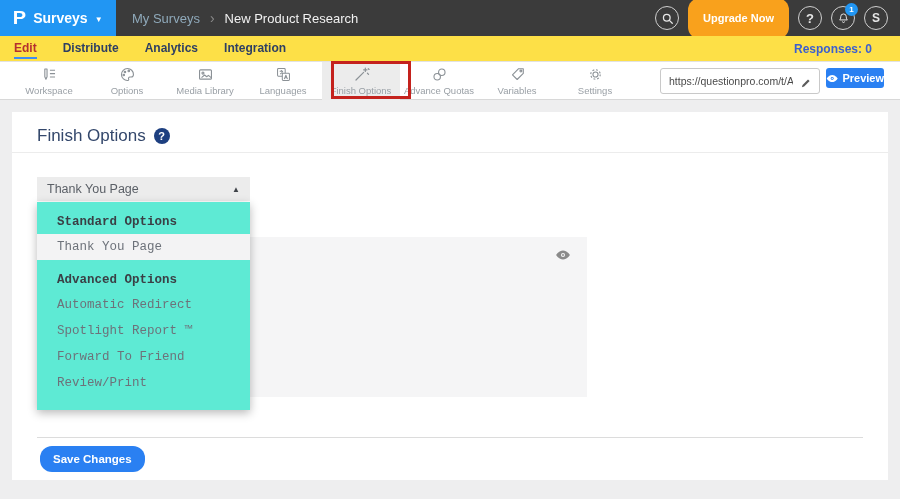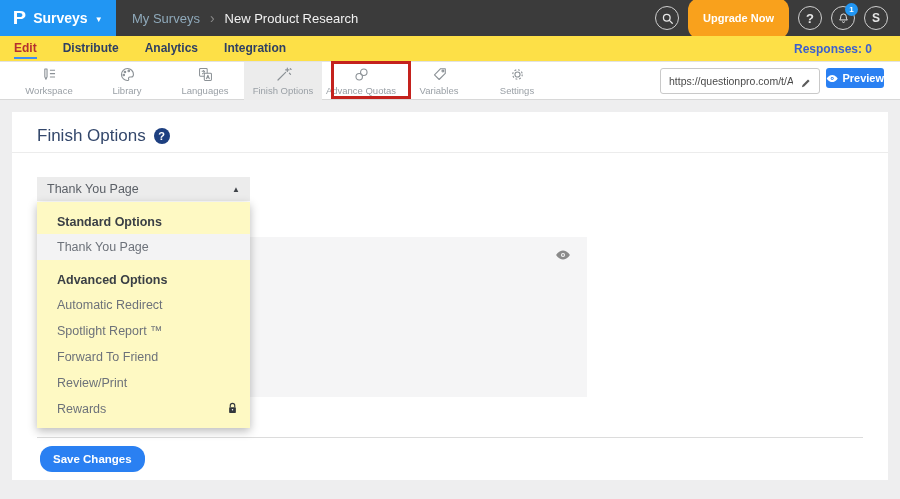--- a/index.html
+++ b/index.html
@@ -51,21 +51,21 @@
   .help-circle { width:16px; height:16px; border-radius:50%; background:#1d3f80; color:#fff; font-size:11px; font-weight:700; display:flex; align-items:center; justify-content:center; cursor:pointer; }
   .divider-1 { position:absolute; left:0; top:40px; width:876px; height:1px; background:#ececec; }
   .gray-panel { position:absolute; left:25px; top:125px; width:550px; height:160px; background:#f5f5f6; z-index:1; }
   .panel-eye { position:absolute; right:16px; top:10px; color:#8a8a8a; cursor:pointer; }
   .divider-2 { position:absolute; left:25px; top:325px; width:826px; height:1px; background:#dcdcdc; }
   .save-btn { position:absolute; left:28px; top:334px; height:26px; padding:0 13px; background:#2a80f2; border:none; border-radius:12px; color:#fff; font-size:11.5px; font-weight:700; cursor:pointer; font-family:"Liberation Sans", sans-serif; }
 
   
   .dd-control { position:absolute; left:25px; top:65px; width:213px; height:24px; background:#ececec; display:flex; align-items:center; font-size:12.5px; color:#5a5f66; padding:0 10px; cursor:pointer; z-index:6; }
   .dd-caret { margin-left:auto; font-size:8px; color:#3f4349; }
-  .dd-menu { position:absolute; left:25px; top:90px; width:213px; background:#fef9c3; box-shadow:0 3px 9px rgba(0,0,0,.28); padding:8px 0 6px; z-index:6; }
+  .dd-menu { position:absolute; left:25px; top:90px; width:213px; background:#5eead4; box-shadow:0 3px 9px rgba(0,0,0,.28); padding:8px 0 14px; z-index:6;font-family:Liberation Mono, monospace; }
   .menu-header { height:24px; display:flex; align-items:center; padding-left:20px; font-size:12.5px; font-weight:700; color:#3a3f45; }
   .menu-item { height:26px; display:flex; align-items:center; padding:0 12px 0 20px; font-size:12.5px; color:#6d727a; cursor:pointer; }
   .menu-item.selected { background:#f3f3f4; }
   .menu-gap { height:8px; }
   .lock-icon { margin-left:auto; color:#33373c; }
 </style>
 </head>
 <body>
 
 <div id="app">
@@ -134,21 +134,31 @@
       </div>
       <div class="tool-item">
         <svg width="17" height="17" viewBox="0 0 20 20">
             <g stroke="currentColor" stroke-width="1.3" fill="none">
               <path d="M10 3a7 7 0 1 0 .4 13.98c1.1-.06 1.3-1 .9-1.78-.5-1 .1-2.2 1.5-2.2h1.5c1.7 0 2.7-1.5 2.7-3C17 6 13.9 3 10 3z"></path>
               <circle cx="7" cy="7" r=".9"></circle>
               <circle cx="11.5" cy="5.8" r=".9"></circle>
               <circle cx="5.6" cy="10.6" r=".9"></circle>
             </g>
           </svg>
-        <span class="tool-label">Library</span>
+        <span class="tool-label">Options</span>
+      </div>
+      <div class="tool-item">
+        <svg width="17" height="17" viewBox="0 0 20 20">
+            <g stroke="currentColor" stroke-width="1.3" fill="none" stroke-linejoin="round">
+              <rect x="3" y="4.5" width="14" height="11" rx="1.2"></rect>
+              <circle cx="7" cy="8.3" r="1.2"></circle>
+              <path d="M5.3 13.6l3.6-3 2.5 2 2-1.6 3.3 2.6"></path>
+            </g>
+          </svg>
+        <span class="tool-label">Media Library</span>
       </div>
       <div class="tool-item">
         <svg width="17" height="17" viewBox="0 0 20 20">
             <g stroke="currentColor" stroke-width="1.2" fill="none" stroke-linejoin="round">
               <rect x="3" y="3" width="9" height="9" rx="1"></rect>
               <path d="M5.5 6.2h4M7.5 4.8v1.4M6 9.4c1.5-.6 2.6-1.8 3-3.2"></path>
               <rect x="8.6" y="8.6" width="8.4" height="8.4" rx="1" fill="#fff"></rect>
               <path d="M10.9 15.4l1.9-4.6 1.9 4.6M11.5 13.9h2.6"></path>
             </g>
           </svg>
@@ -248,26 +258,16 @@
       </div>
       <div class="menu-item">
         <span>Spotlight Report ™</span>
       </div>
       <div class="menu-item">
         <span>Forward To Friend</span>
       </div>
       <div class="menu-item">
         <span>Review/Print</span>
       </div>
-      <div class="menu-item">
-        <span>Rewards</span>
-        <span class="lock-icon">
-          <svg width="11" height="12" viewBox="0 0 14 16">
-              <path d="M4 7V4.8a3 3 0 0 1 6 0V7" stroke="currentColor" stroke-width="1.5" fill="none"></path>
-              <rect x="2.5" y="7" width="9" height="7.5" rx="1" fill="currentColor"></rect>
-              <circle cx="7" cy="10.2" r="1" fill="#fff"></circle>
-            </svg>
-        </span>
-      </div>
     </div>
   </div>
 
 </div>
 
 </body></html>

